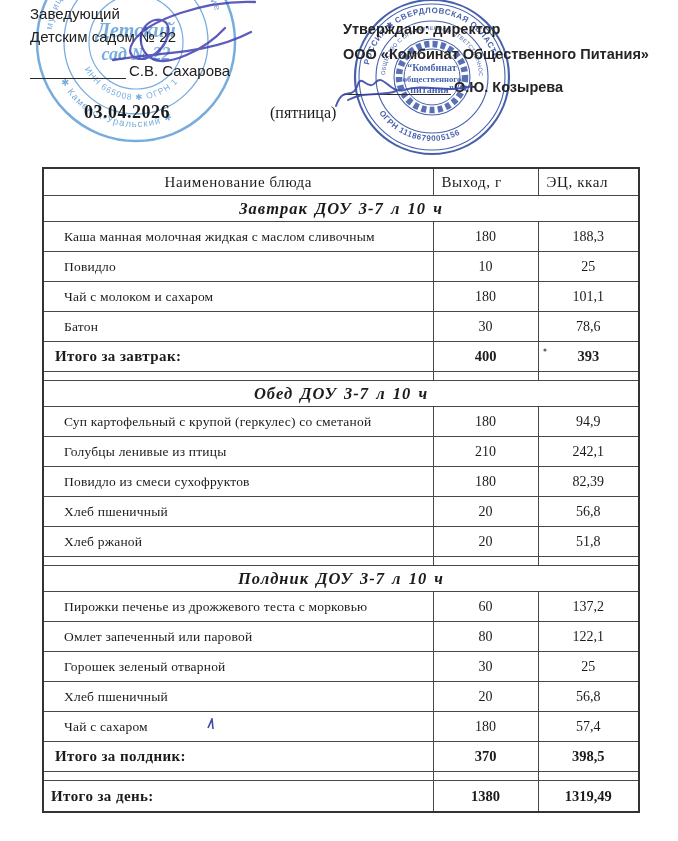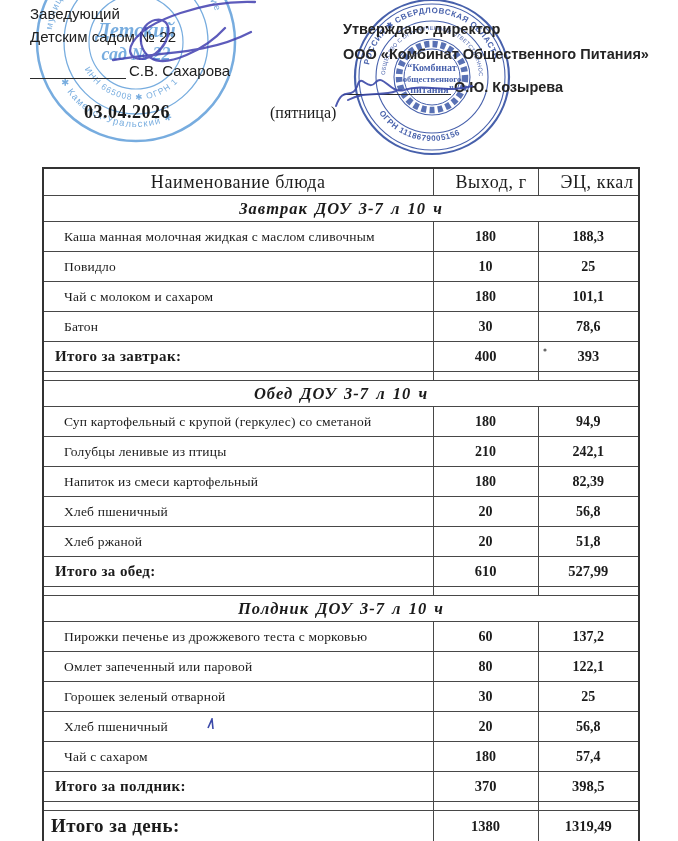--- a/index.html
+++ b/index.html
@@ -29,32 +29,32 @@
   .sig-l{left:55px;top:-2px;}
   .sig-r{left:330px;top:70px;}
   .mark-tea{left:206px;top:718px;}
   .mark-dot{left:542px;top:347px;}
   
   .menu{position:absolute;left:42px;top:167px;z-index:2;width:596px;
         border-collapse:collapse;table-layout:fixed;}
   .menu td{border:1px solid #474747;padding:0 4px;overflow:hidden;white-space:nowrap;}
   .menu{border:2px solid #333;}
   col.c1{width:390px;} col.c2{width:105px;} col.c3{width:101px;}
-  tr.head td{height:26px;font-size:18px;text-align:center;letter-spacing:.6px;}
-  tr.head td.colw{text-align:left;padding-left:22px;}
+  tr.head td{height:26px;font-size:15px;text-align:center;letter-spacing:.6px;}
+  tr.head td.colw{text-align:left;padding-left:8px;}
   tr.section td{height:25px;text-align:center;font-size:16.5px;font-weight:bold;font-style:italic;
                 letter-spacing:1px;word-spacing:2px;}
   tr.dish td{height:29px;font-size:13.5px;}
   tr.dish td.n{padding-left:20px;letter-spacing:.2px;}
-  tr.dish td.v{text-align:center;font-size:14px;font-weight:bold;}
+  tr.dish td.v{text-align:center;font-size:14px;}
   tr.total td{height:29px;font-weight:bold;font-size:15px;}
   tr.total td.n{padding-left:11px;letter-spacing:.4px;}
   tr.total td.v{text-align:center;font-size:14.5px;}
   tr.spacer td{height:8px;}
-  tr.grand td{height:30px;font-weight:bold;font-size:19px;}
+  tr.grand td{height:30px;font-weight:bold;font-size:15px;}
   tr.grand td.n{padding-left:7px;letter-spacing:.4px;}
   tr.grand td.v{text-align:center;font-size:14.5px;}
   .st-serif{font-family:"Liberation Serif","DejaVu Serif",serif;}
 </style>
 </head>
 <body>
 
 <div class="page">
 
   <svg class="stamp stamp-kg" width="216" height="216" viewBox="0 0 216 216">
@@ -207,38 +207,33 @@
         <td class="n">Суп картофельный с крупой (геркулес) со сметаной</td>
         <td class="v">180</td>
         <td class="v">94,9</td>
       </tr>
       <tr class="dish">
         <td class="n">Голубцы ленивые из птицы</td>
         <td class="v">210</td>
         <td class="v">242,1</td>
       </tr>
       <tr class="dish">
-        <td class="n">Напиток из смеси картофельный</td>
+        <td class="n">Повидло из смеси сухофруктов</td>
         <td class="v">180</td>
         <td class="v">82,39</td>
       </tr>
       <tr class="dish">
         <td class="n">Хлеб пшеничный</td>
         <td class="v">20</td>
         <td class="v">56,8</td>
       </tr>
       <tr class="dish">
         <td class="n">Хлеб ржаной</td>
         <td class="v">20</td>
         <td class="v">51,8</td>
-      </tr>
-      <tr class="total">
-        <td class="n">Итого за обед:</td>
-        <td class="v">610</td>
-        <td class="v">527,99</td>
       </tr>
 
       <tr class="spacer">
           <td></td>
           <td></td>
           <td></td>
         </tr>
       <tr class="section">
         <td colspan="3">Полдник ДОУ 3-7 л  10 ч</td>
       </tr>

